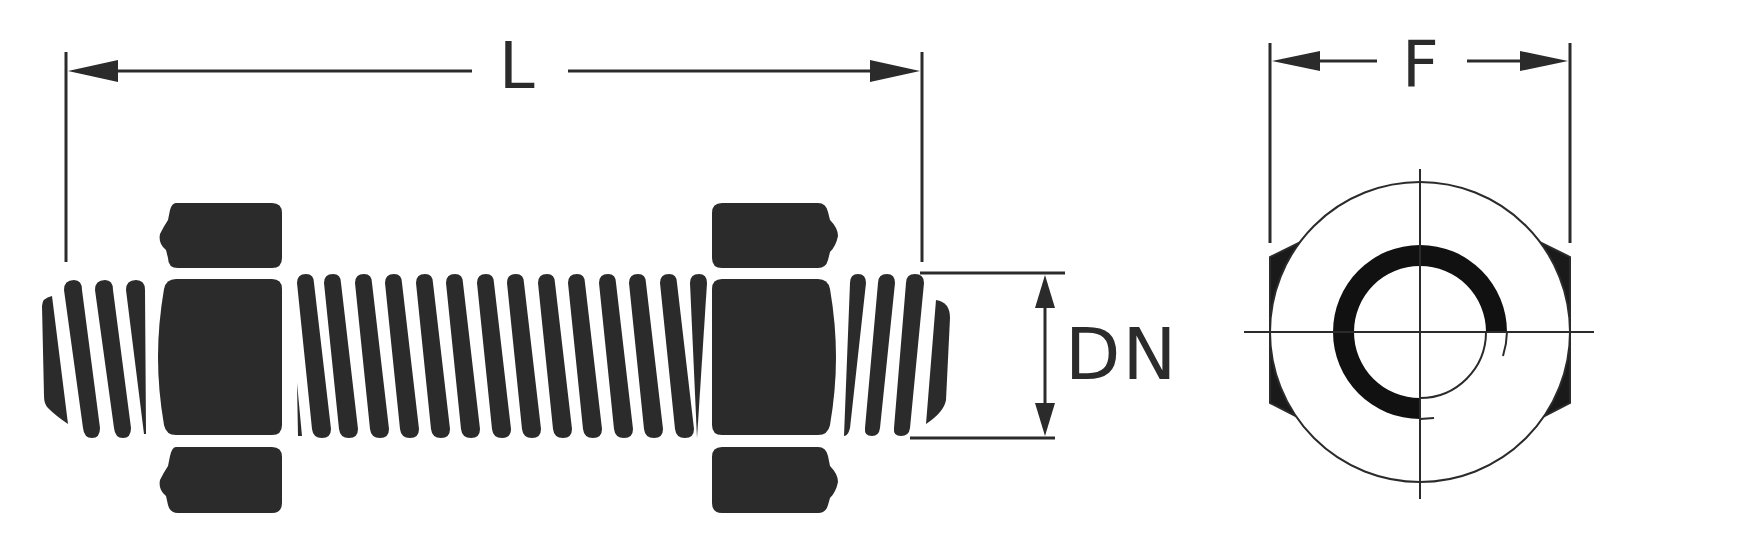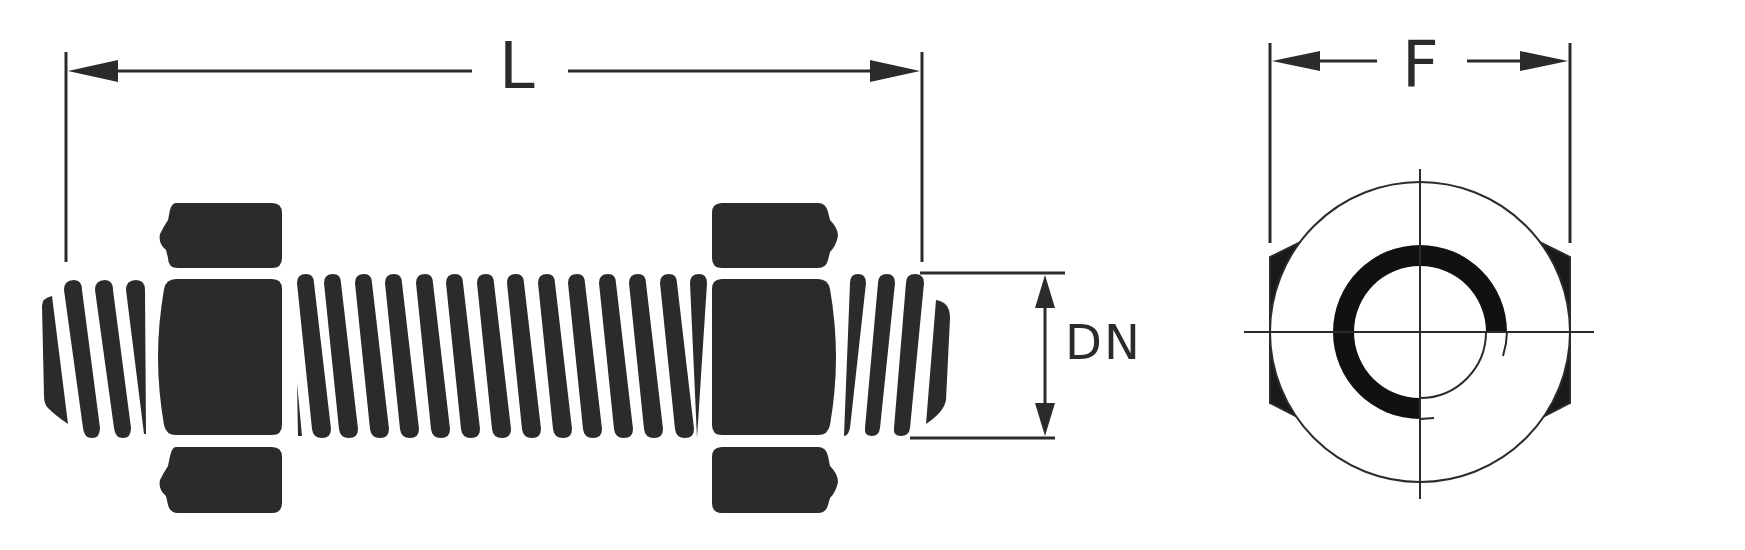--- a/index.html
+++ b/index.html
@@ -1,20 +1,20 @@
 <!DOCTYPE html>
 <html><head>
 <meta charset="utf-8">
 <style>
   html, body { margin: 0; padding: 0; background: #ffffff; }
   body { width: 1745px; height: 550px; overflow: hidden; position: relative; font-family: "DejaVu Sans", sans-serif; }
   svg { position: absolute; left: 0; top: 0; }
   .lbl { position: absolute; color: #2b2b2b; font-family: "DejaVu Sans", sans-serif; font-weight: 400; line-height: 1; }
   .lbl-L { left: 499px; top: 34px; font-size: 64px; }
-  .lbl-DN { left: 1065px; top: 318px; font-size: 48px; letter-spacing: 2px; }
+  .lbl-DN { left: 1065px; top: 318px; font-size: 72px; letter-spacing: 2px; }
   .lbl-F { left: 1402px; top: 32px; font-size: 64px; }
 </style>
 </head>
 <body>
 
 <svg width="1745" height="550" viewBox="0 0 1745 550">
   <defs>
     <marker id="arr" viewBox="0 0 10 10" refX="10" refY="5" markerWidth="10" markerHeight="10" orient="auto-start-reverse"></marker>
   </defs>
 

